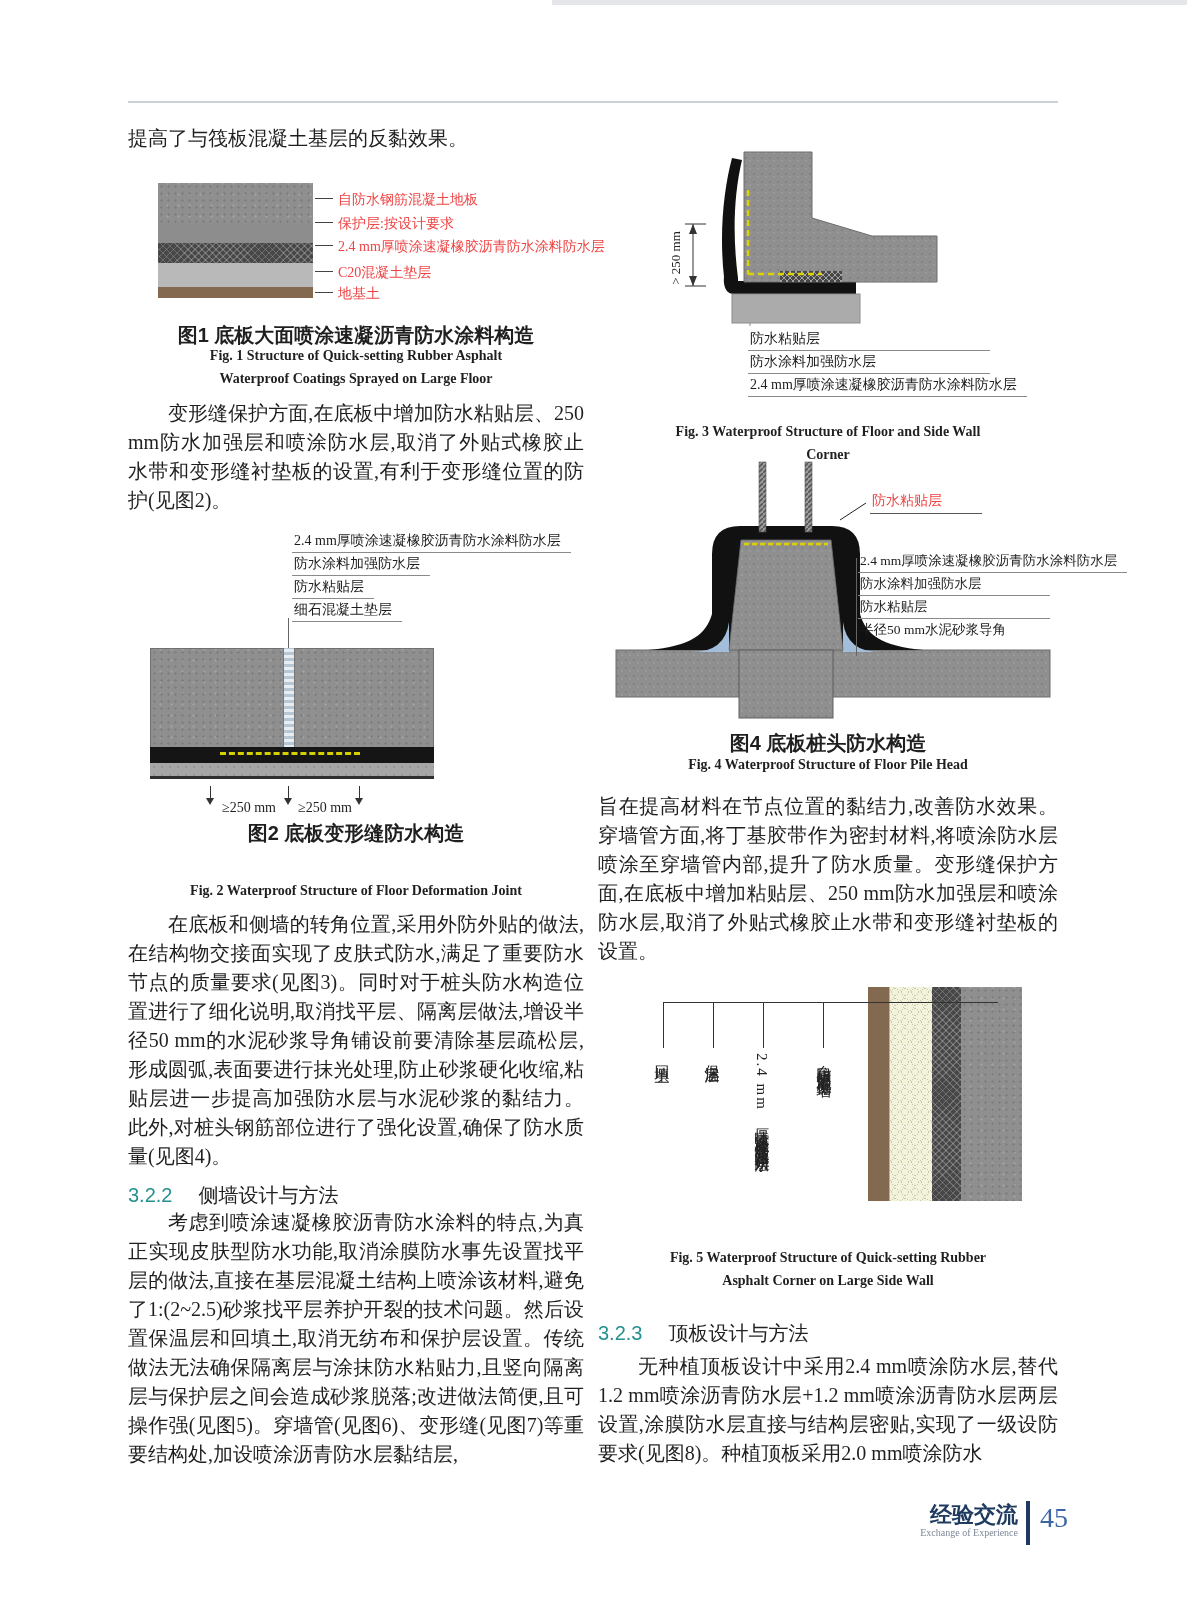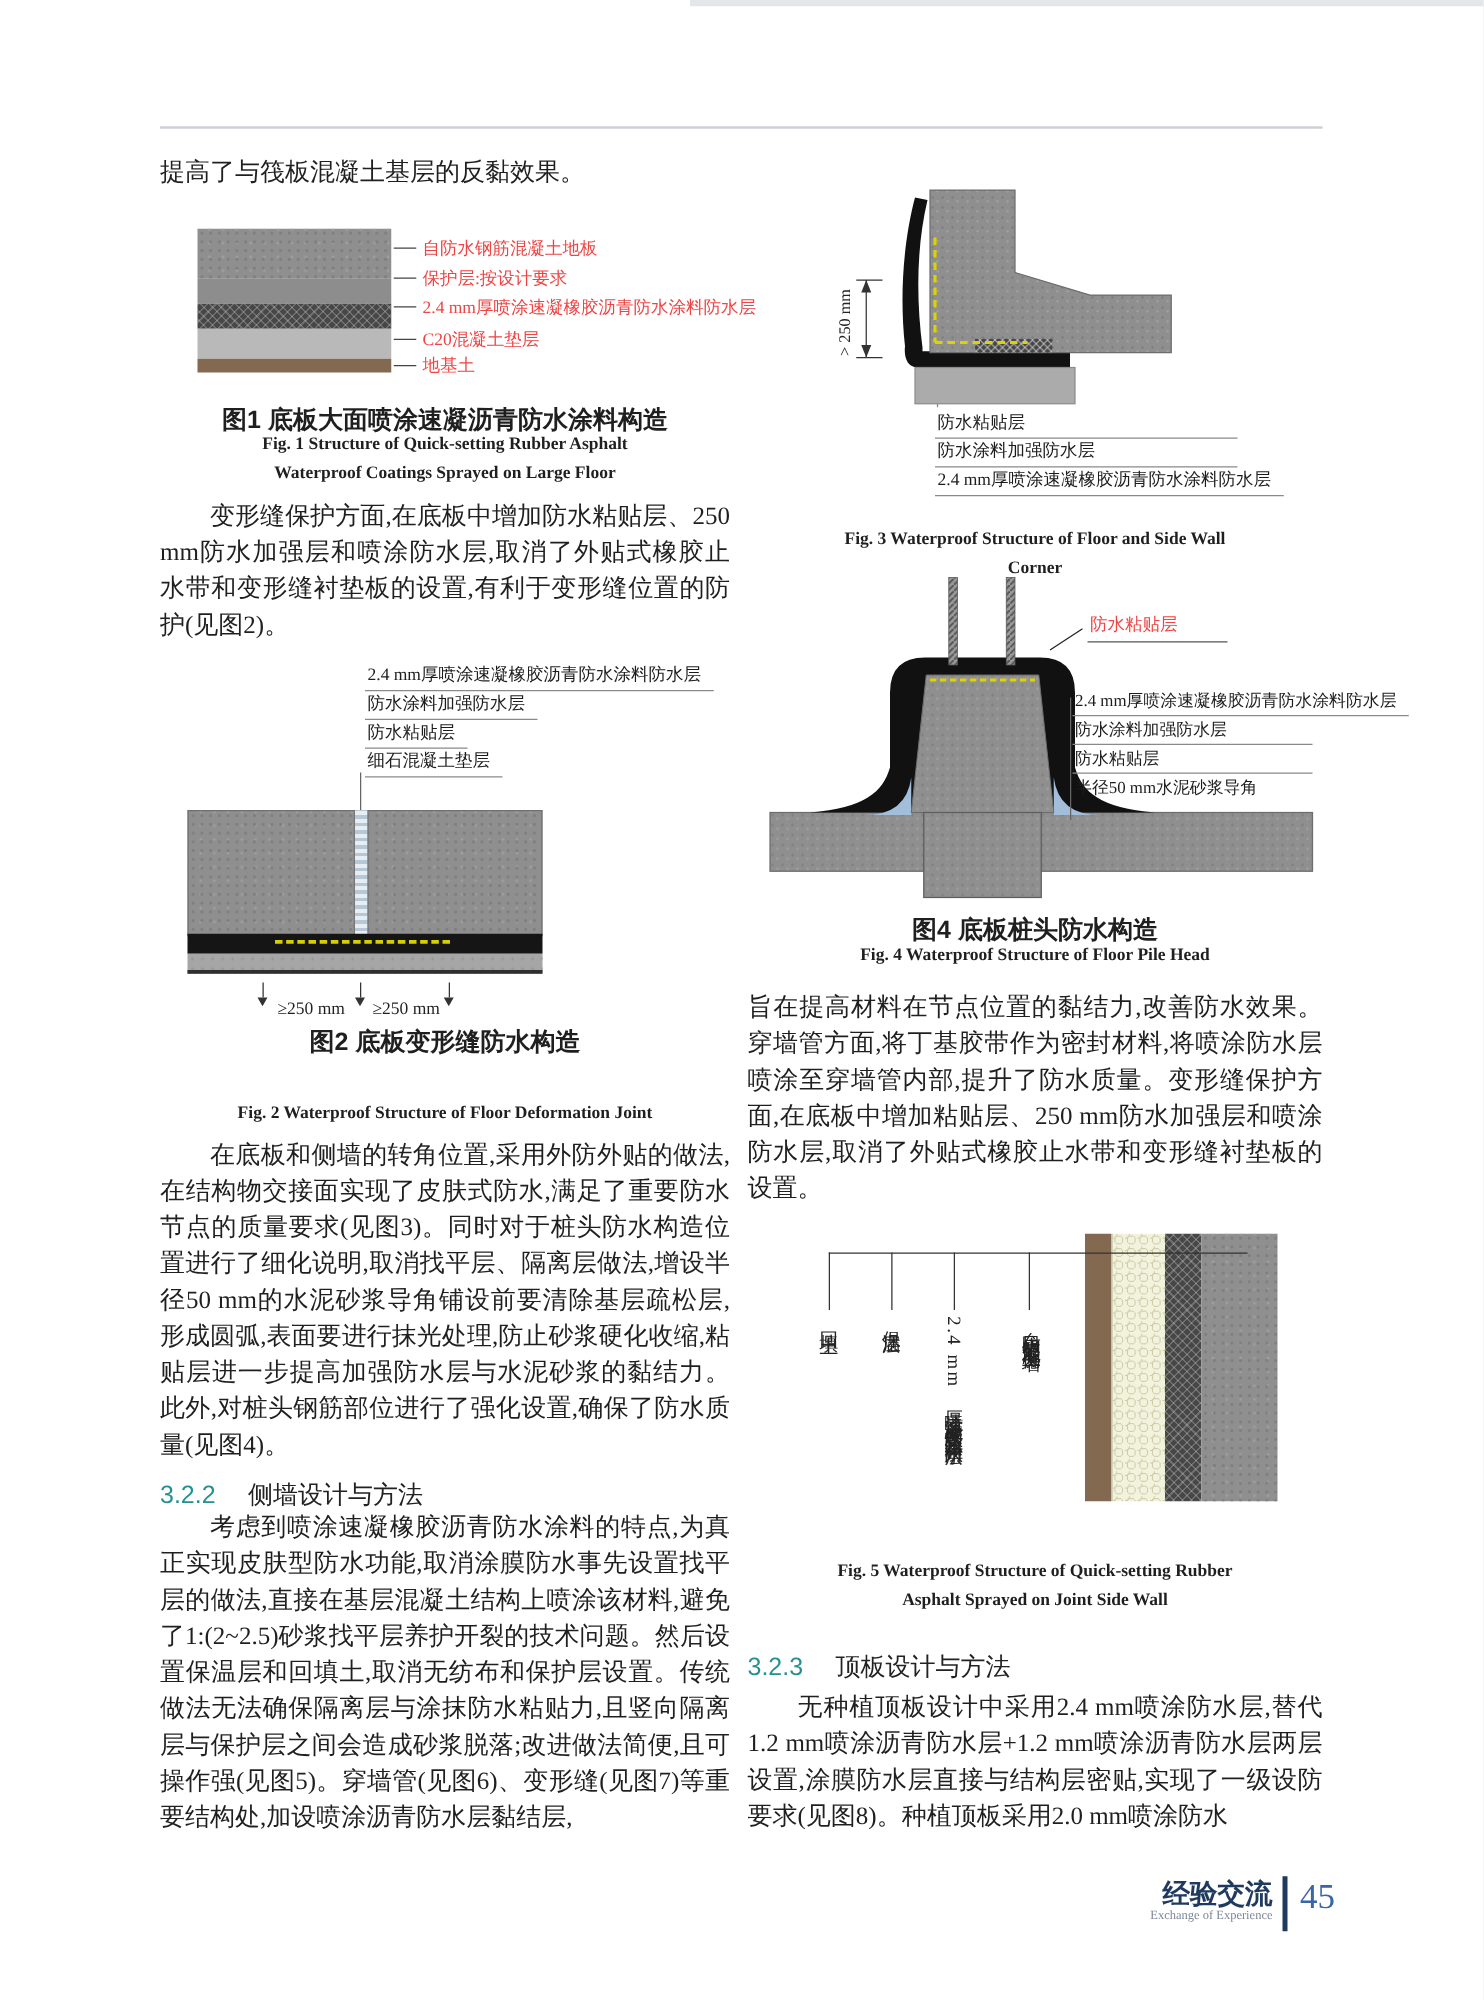--- a/index.html
+++ b/index.html
@@ -202,21 +202,21 @@
     <div class="abs vline" style="left:65px;top:17px;height:46px;background:#333;"></div>
     <div class="abs vline" style="left:115px;top:17px;height:46px;background:#333;"></div>
     <div class="abs vline" style="left:165px;top:17px;height:46px;background:#333;"></div>
     <div class="abs vline" style="left:225px;top:17px;height:46px;background:#333;"></div>
     <div class="abs vtext" style="left:54px;top:68px;height:120px;">回填土</div>
     <div class="abs vtext" style="left:104px;top:68px;height:120px;">保温层</div>
     <div class="abs vtext" style="left:130px;top:68px;height:218px;width:44px;">2.4 mm 厚喷涂速凝橡胶沥青防水涂料防水层</div>
     <div class="abs vtext" style="left:216px;top:68px;height:190px;">自防水钢筋混凝土侧墙</div>
   </div>
   <div class="abs cap-en" style="left:598px;top:1250px;width:460px;">Fig. 5  Waterproof Structure of Quick-setting Rubber</div>
-  <div class="abs cap-en" style="left:598px;top:1273px;width:460px;">Asphalt Sprayed on Joint Side Wall</div>
+  <div class="abs cap-en" style="left:598px;top:1273px;width:460px;">Asphalt Corner on Large Side Wall</div>
 
   <div class="abs sec" style="left:598px;top:1320px;">
     <span class="num">3.2.3</span><span class="ttl">顶板设计与方法</span>
   </div>
 
   <p class="abs para indent" style="left:598px;top:1352px;width:460px;margin:0;">无种植顶板设计中采用2.4 mm喷涂防水层,替代1.2 mm喷涂沥青防水层+1.2 mm喷涂沥青防水层两层设置,涂膜防水层直接与结构层密贴,实现了一级设防要求(见图8)。种植顶板采用2.0 mm喷涂防水</p>
 
   <div class="abs ft-cn" style="left:848px;top:1500px;">经验交流</div>
   <div class="abs ft-en" style="left:848px;top:1527px;">Exchange of Experience</div>
   <div class="abs ft-bar" style="left:1026px;top:1501px;"></div>

